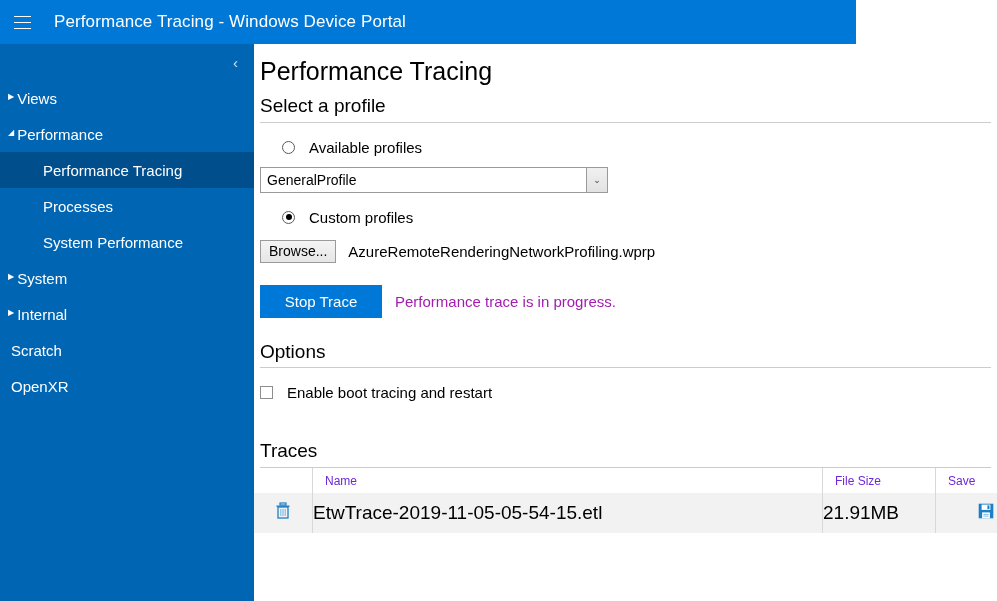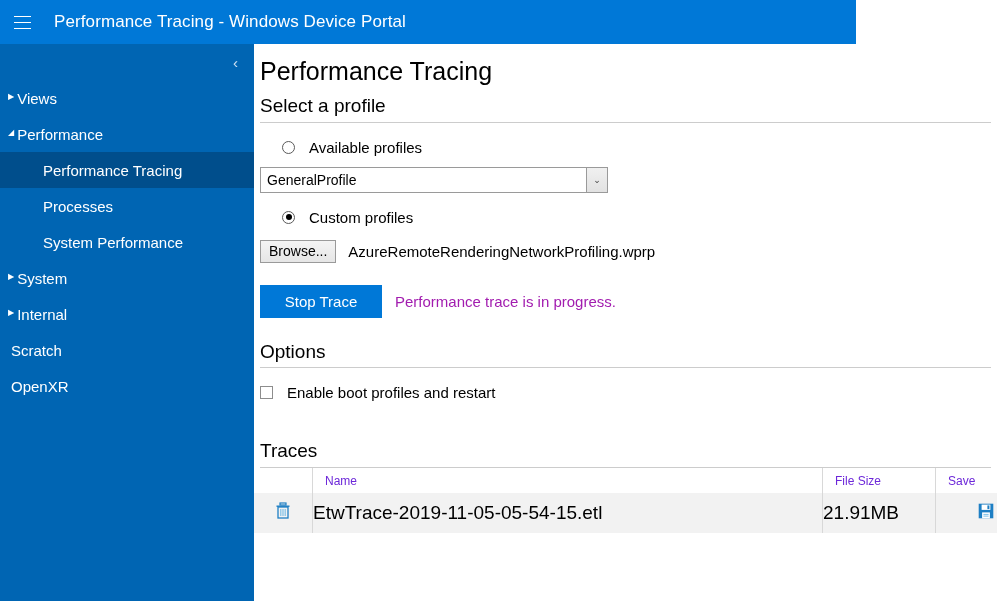--- a/index.html
+++ b/index.html
@@ -380,21 +380,21 @@
 
     <div class="row trace-row">
       <button class="stop-btn" style="background: rgb(0, 120, 215);">Stop Trace</button>
       <div class="trace-status" style="color: #a21caf;">Performance trace is in progress.</div>
     </div>
 
     <h2 class="section-heading options-heading">Options</h2>
 
     <div class="row checkbox-row">
       <div class="checkbox" id="checkbox-boot"></div>
-      <div class="checkbox-label">Enable boot profiles and restart</div>
+      <div class="checkbox-label">Enable boot tracing and restart</div>
     </div>
 
     <h2 class="section-heading traces-heading">Traces</h2>
 
     <table class="traces-table">
       <thead>
         <tr>
           <th class="col-del"></th>
           <th class="col-name th-pad">Name</th>
           <th class="col-size th-pad">File Size</th>

